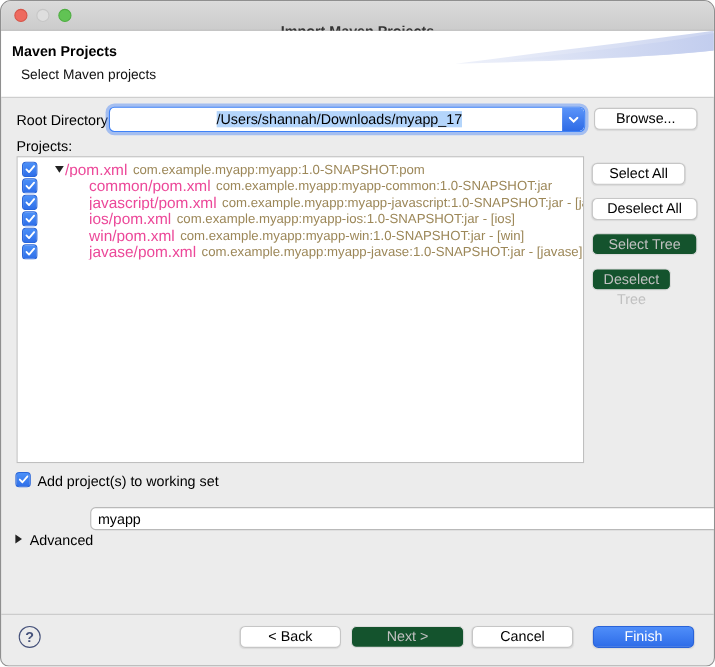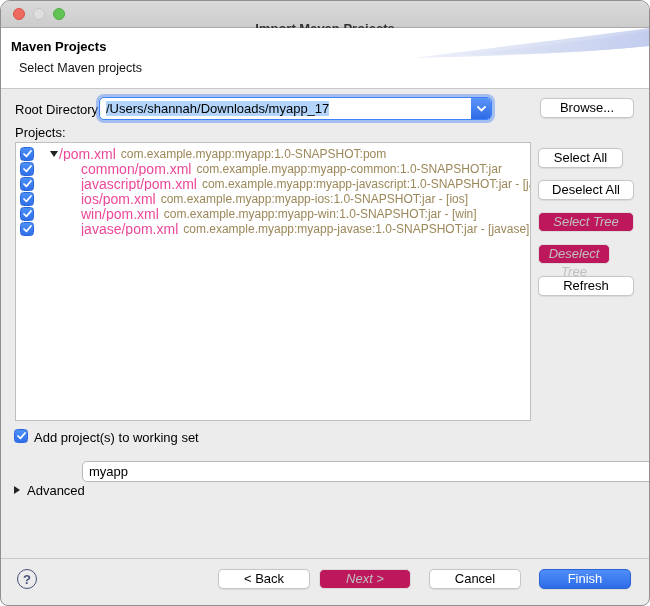--- a/index.html
+++ b/index.html
@@ -55,21 +55,21 @@
     display:flex;align-items:center;justify-content:center;
     border-radius:0 4px 4px 0;
   }
 
   
   .btn{
     position:absolute;height:20px;background:#ffffff;border:1px solid #c6c6c6;
     border-radius:5px;font-size:13px;color:#000;text-align:center;line-height:18px;
     box-shadow:0 .5px 1px rgba(0,0,0,.08);padding:0;
   }
-  .btn.disabled{background:#be185d;border-color:#dcdcdc;color:#c0c0c0;box-shadow:none;font-style:italic;}
+  .btn.disabled{background:#14532d;border-color:#dcdcdc;color:#c0c0c0;box-shadow:none;}
   .btn.primary{
     background:linear-gradient(#4f8ef9,#2e6ce8);
     border-color:#2a63d8;color:#ffffff;font-weight:400;
   }
 
   
   .listbox{
     position:absolute;left:14px;top:141px;width:516px;height:279px;
     background:#ffffff;border:1px solid #bfbfbf;overflow:hidden;padding-top:3px;
   }
@@ -132,21 +132,21 @@
       </defs>
       <path d="M235 0 L235 18 C 170 25, 80 28, 0 30 C 90 18, 170 9, 235 0 Z" fill="url(#sw1)"></path>
       <path d="M235 2 L235 18 C 175 24, 110 26, 45 27 C 120 19, 190 11, 235 2 Z" fill="url(#sw2)"></path>
     </svg>
     <div class="h1">Maven Projects</div>
     <div class="h2">Select Maven projects</div>
   </div>
 
   <div class="lbl" style="left:14px;top:101px;">Root Directory:</div>
 
-  <div class="combo focused" style="left:98px;top:96px;width:393px;height:23px;">
+  <div class="combo focused" style="left:98px;top:96px;width:433px;height:23px;text-align:center;">
     <div class="text"><span class="sel">/Users/shannah/Downloads/myapp_17</span></div>
     <div class="drop">
       <svg width="9" height="6" viewBox="0 0 9 6">
           <path d="M1 1 L4.5 4.5 L8 1" fill="none" stroke="#ffffff" stroke-width="1.8" stroke-linecap="round"></path>
         </svg>
     </div>
   </div>
 
   <button class="btn" style="left:539px;top:97px;width:94px;">Browse...</button>
 
@@ -221,21 +221,20 @@
       <span class="name">javase/pom.xml</span>
       <span class="detail">com.example.myapp:myapp-javase:1.0-SNAPSHOT:jar - [javase]</span>
     </div>
 
   </div>
 
   <button class="btn" style="left:537px;top:147px;width:85px;">Select All</button>
   <button class="btn" style="left:537px;top:179px;width:96px;">Deselect All</button>
   <button class="btn disabled" style="left:537px;top:211px;width:96px;">Select Tree</button>
   <button class="btn disabled" style="left:537px;top:243px;width:72px;">Deselect Tree</button>
-  <button class="btn" style="left:537px;top:275px;width:96px;">Refresh</button>
 
   <span class="cb" style="position:absolute;left:13px;top:428px;">
       <svg width="9" height="8" viewBox="0 0 9 8">
         <path d="M1 4 L3.4 6.4 L8 1" fill="none" stroke="#fff" stroke-width="1.7" stroke-linecap="round" stroke-linejoin="round"></path>
       </svg>
     </span>
   <div class="ws-label">Add project(s) to working set</div>
 
   <div class="combo" style="left:33px;top:460px;width:604px;height:21px;margin-left:48px;">
     <div class="text">myapp</div>
@@ -245,17 +244,17 @@
         </svg>
     </div>
   </div>
 
   <span class="tri-right" style="position:absolute;left:13px;top:485px;"></span>
   <div class="adv-label">Advanced</div>
 
   <div class="sep"></div>
   <button class="helpbtn">?</button>
   <button class="btn" style="left:217px;top:568px;width:92px;">&lt; Back</button>
-  <button class="btn disabled" style="left:318px;top:568px;width:92px;">Next &gt;</button>
+  <button class="btn disabled" style="left:318px;top:568px;width:103px;">Next &gt;</button>
   <button class="btn" style="left:428px;top:568px;width:92px;">Cancel</button>
   <button class="btn primary" style="left:538px;top:568px;width:92px;">Finish</button>
 
 </div>
 
 </body></html>

